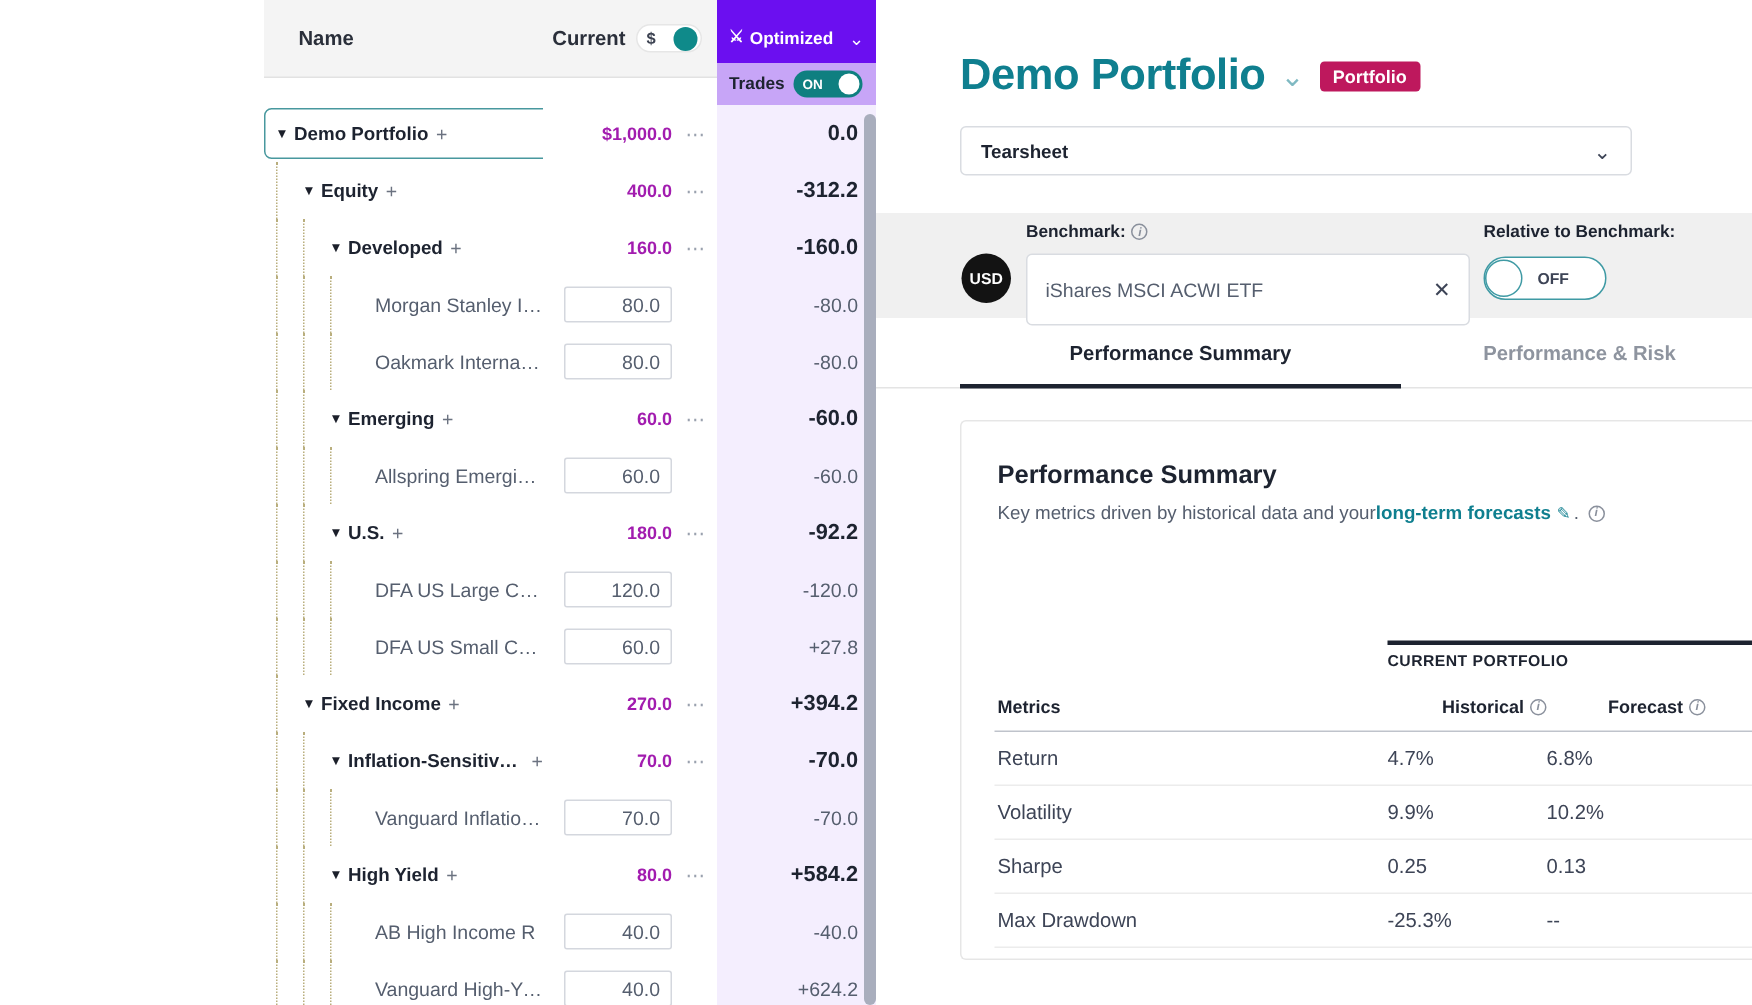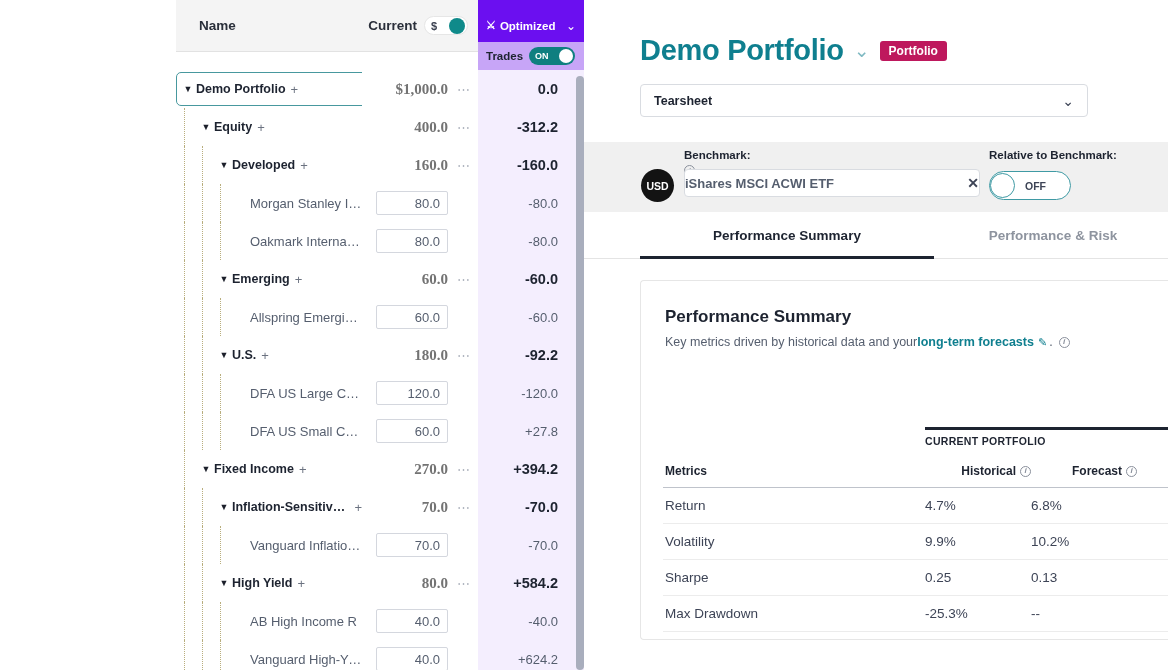--- a/index.html
+++ b/index.html
@@ -79,38 +79,38 @@
   .row .name-cell {
     width: 186px; height: 38px; display: flex; align-items: center;
     position: relative; overflow: hidden;
   }
   .row .val-cell {
     width: 116px; height: 38px; display: flex; align-items: center;
     justify-content: flex-end; padding-right: 4px; gap: 6px;
   }
   .row .opt-cell {
     width: 106px; height: 38px; display: flex; align-items: center;
-    justify-content: flex-end; padding-right: 26px;
+    justify-content: flex-end; padding-right: 12px;
   }
 
   .caret {
     width: 12px; text-align: center; font-size: 9px; color: #1b1f2a;
     margin-right: 2px; flex: 0 0 auto;
   }
   .node-label {
     font-size: 12.5px; font-weight: bold; color: #1d2330;
     white-space: nowrap; overflow: hidden; text-overflow: ellipsis;
   }
   .leaf-label {
     font-size: 13px; font-weight: normal; color: #555e6e;
     white-space: nowrap; overflow: hidden; text-overflow: ellipsis;
   }
   .plus { font-size: 13px; color: #6b7280; margin-left: 5px; font-weight: 400; }
 
-  .val-bold { font-size: 15px; font-weight: bold; color: #737373; font-family: Liberation Serif, serif; }
+  .val-bold { font-size: 12px; font-weight: bold; color: #a21caf; }
   .dots { font-size: 13px; color: #9aa1ae; letter-spacing: 1px; width: 20px; text-align:center;}
   .val-input {
     width: 72px; height: 24px; border: 1px solid #d4d7de; background: #fff;
     border-radius: 2px; display: flex; align-items: center; justify-content: flex-end;
     padding-right: 7px; font-size: 13px; color: #555e6e;
   }
   .opt-bold { font-size: 14.5px; font-weight: bold; color: #1d2330; }
   .opt-norm { font-size: 13px; color: #555e6e; }
 
   .sel-box {
@@ -144,38 +144,38 @@
     padding: 0 13px; font-size: 12.5px; font-weight: bold; color: #1d2330;
   }
   .tearsheet-select .chev { color: #3d4456; font-size: 14px; font-weight: 400; }
 
   .benchmark-band {
     position: absolute; left: 0; top: 142px; width: 584px; height: 70px;
     background: #f0f0f0;
   }
   .bm-label {
     position: absolute; left: 100px; top: 7px; font-size: 11.5px;
-    font-weight: bold; color: #1d2330; display:flex; align-items:flex-start; gap:4px;flex-direction:column;
+    font-weight: bold; color: #1d2330; display:flex; align-items:flex-start; gap:4px;
   }
   .info-ico {
     display: inline-flex; align-items: center; justify-content: center;
     width: 11px; height: 11px; border-radius: 50%; border: 1px solid #8a909c;
     font-size: 8px; color: #8a909c; font-style: italic; font-weight: bold;
     line-height: 1;
   }
   .usd-circle {
     position: absolute; left: 57px; top: 27px; width: 33px; height: 33px;
     border-radius: 50%; background: #131313; color: #fff; font-size: 10.5px;
     font-weight: bold; display: flex; align-items: center; justify-content: center;
   }
   .bm-input {
-    position: absolute; left: 100px; top: 27px; width: 296px; height: 28px;
+    position: absolute; left: 100px; top: 27px; width: 296px; height: 48px;
     background: #fff; border: 1px solid #d9dce1; border-radius: 4px;
     display: flex; align-items: center; justify-content: space-between;
-    padding: 0 0; font-size: 13px; color: #555e6e; font-weight: bold;
+    padding: 0 12px; font-size: 13px; color: #555e6e;
   }
   .bm-clear { font-size: 14px; color: #3d4456; }
   .rel-label {
     position: absolute; left: 405px; top: 7px; font-size: 11.5px;
     font-weight: bold; color: #1d2330;
   }
   .rel-toggle {
     position: absolute; left: 405px; top: 29px; width: 82px; height: 29px;
     border: 1.5px solid #3f9aa4; border-radius: 15px; background: #fff;
     display: flex; align-items: center; position: absolute;

